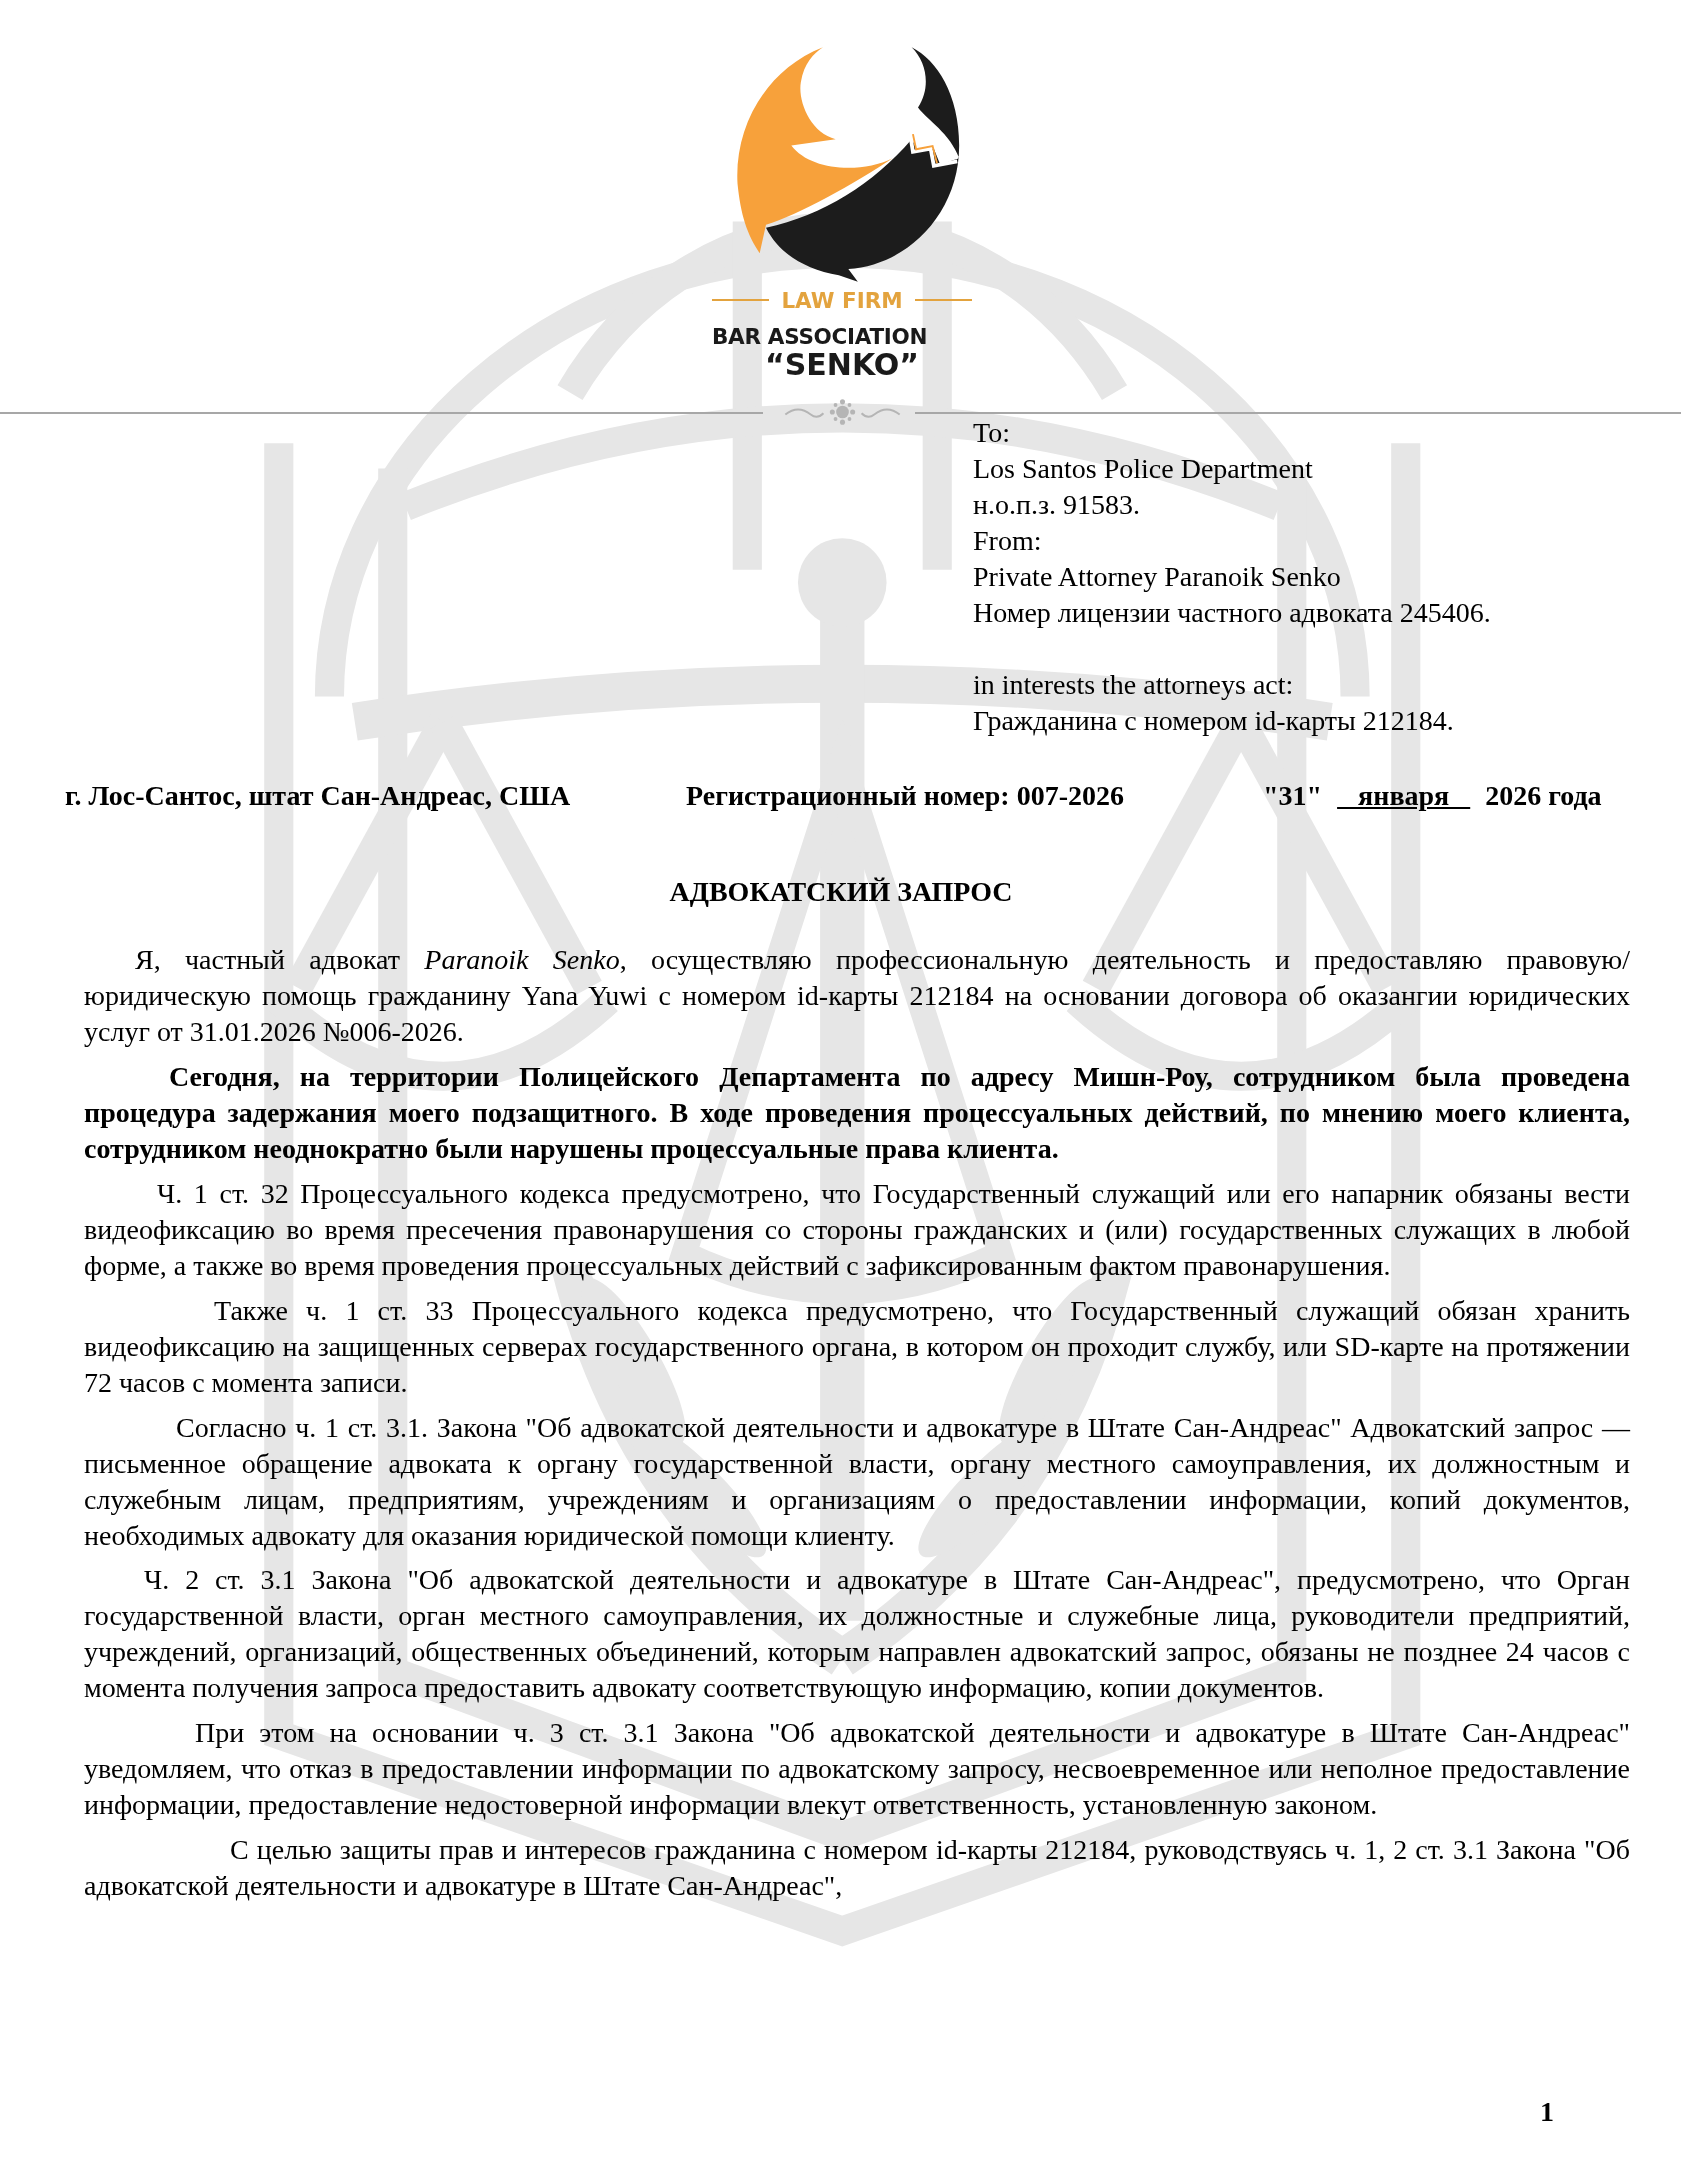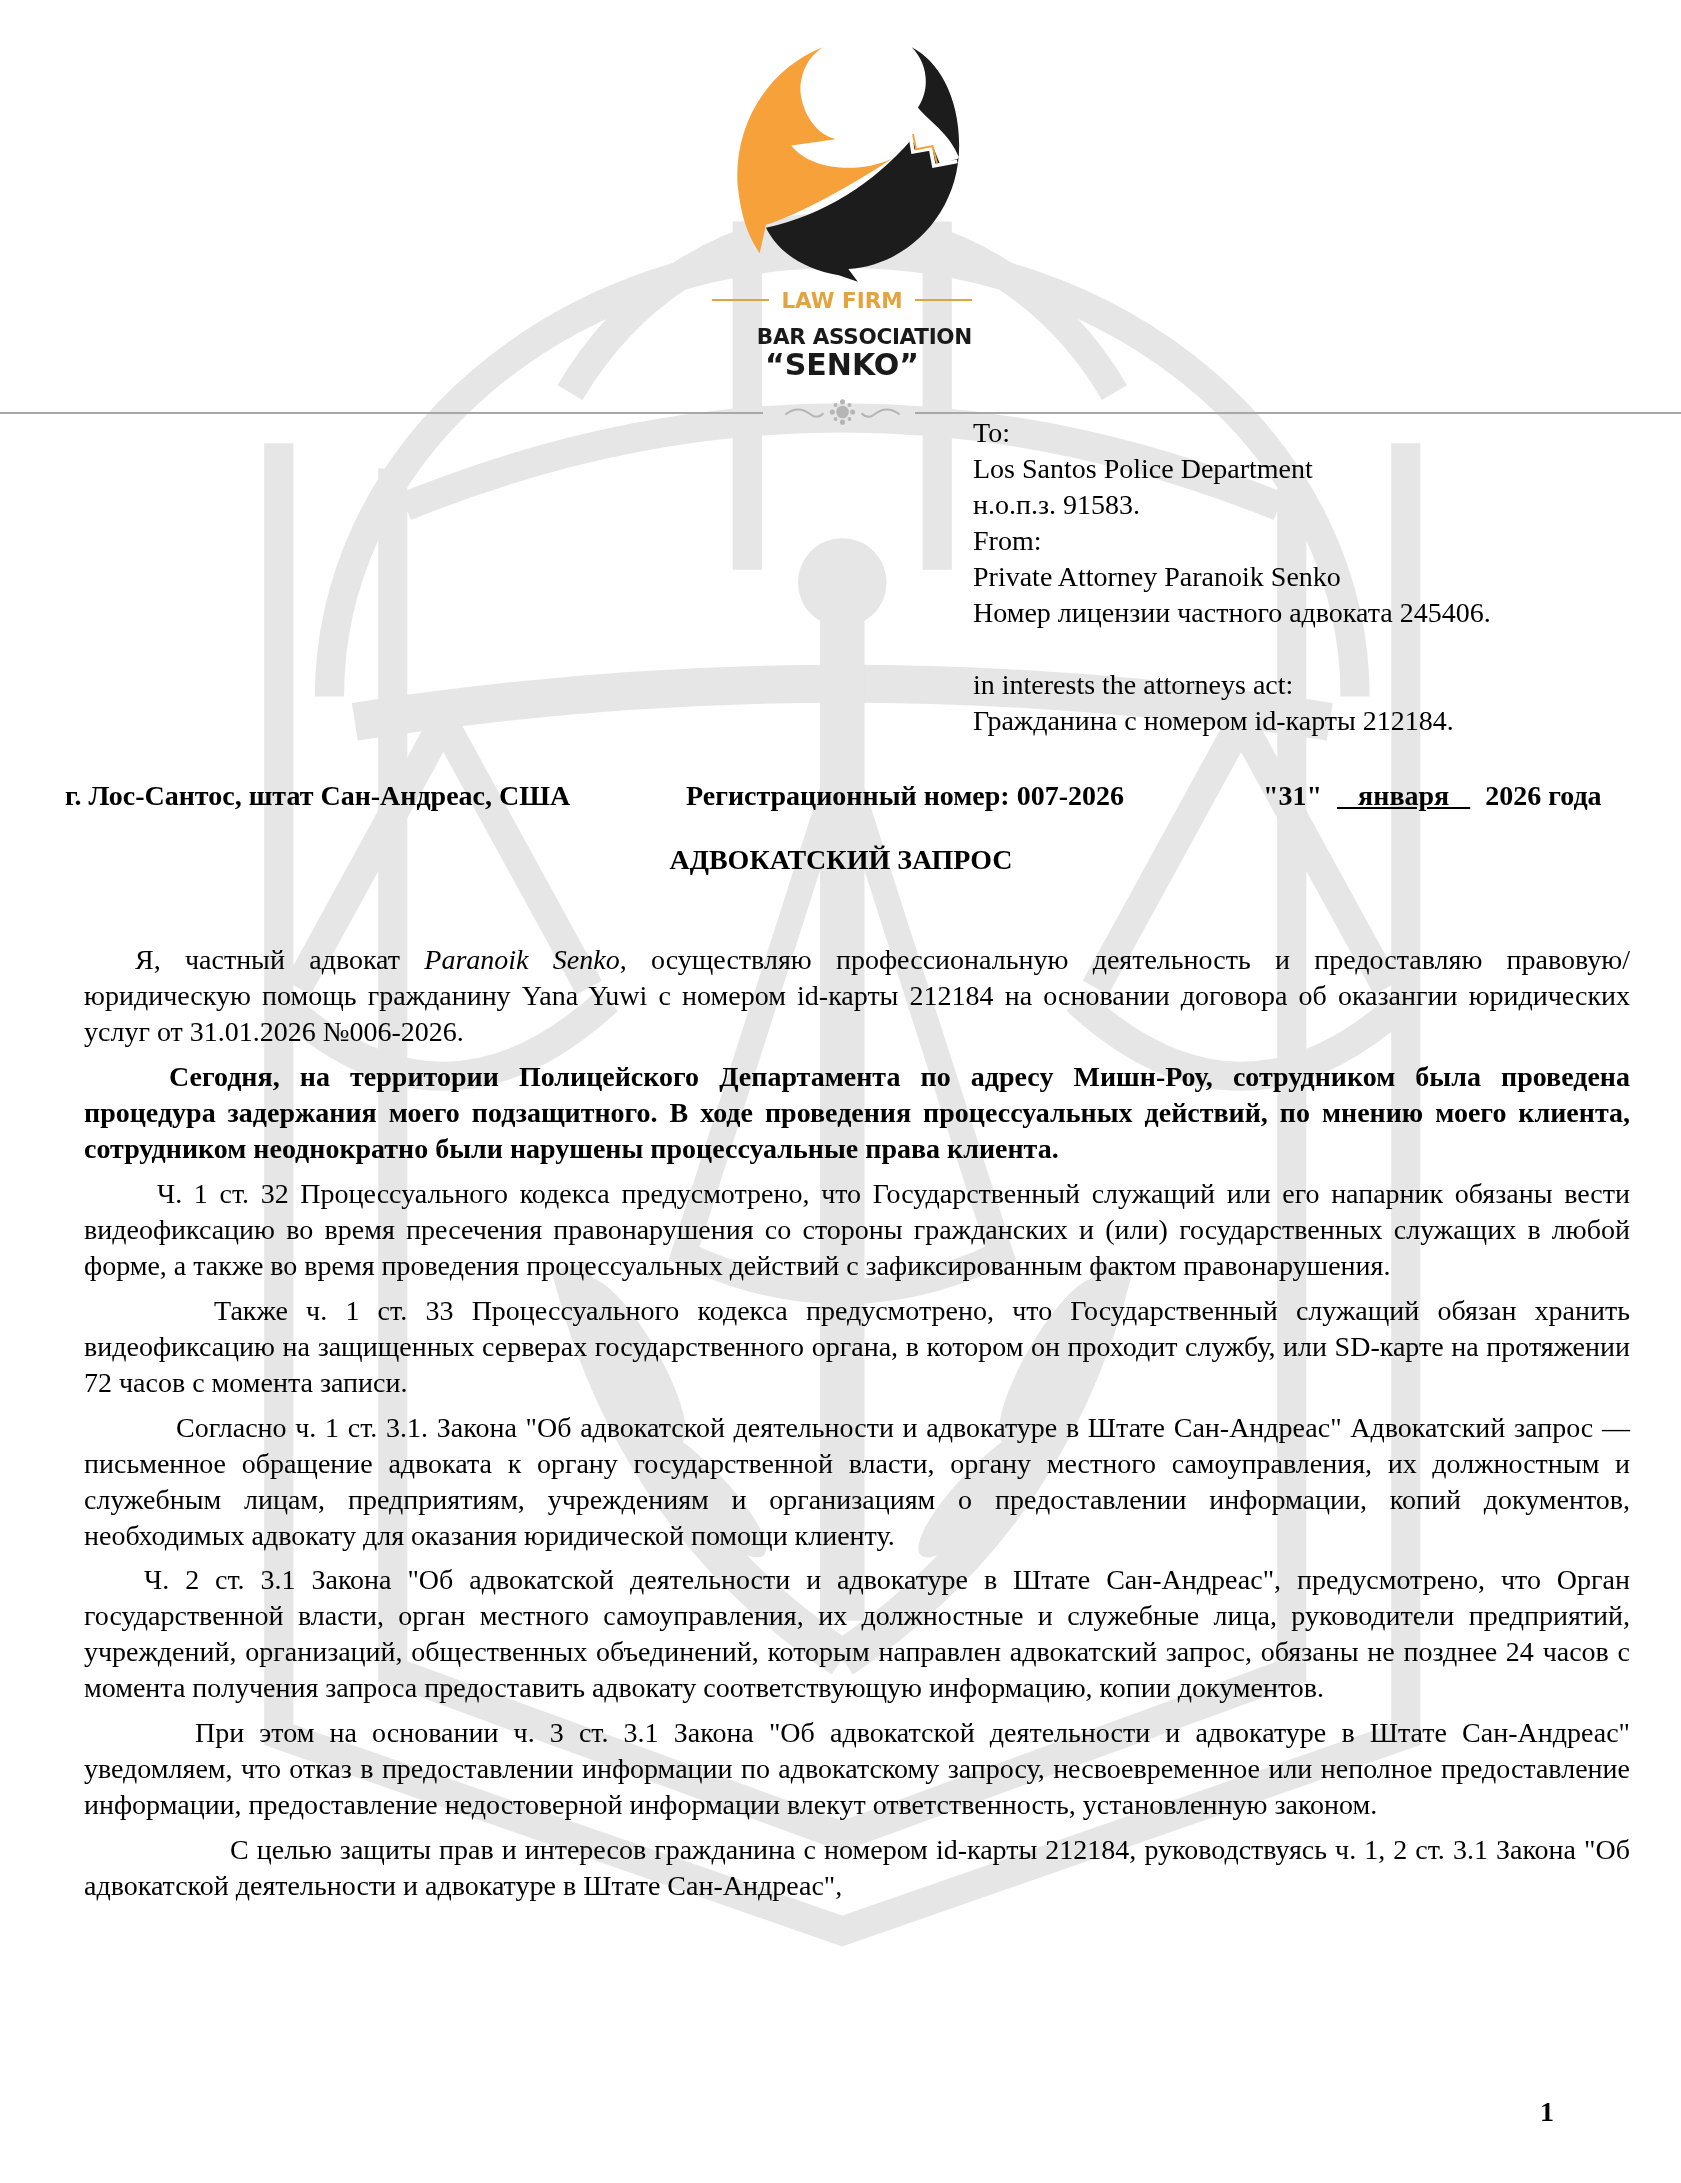--- a/index.html
+++ b/index.html
@@ -5,35 +5,35 @@
   html, body { margin:0; padding:0; background:#ffffff; }
   body { width:1682px; height:2183px; position:relative; overflow:hidden;
          font-family:"Liberation Serif","DejaVu Serif",serif; color:#000; }
   .watermark { position:absolute; left:0; top:0; width:1682px; height:2183px; z-index:0; }
   .logo { position:absolute; left:709px; top:25px; width:266px; height:329px; z-index:2; text-align:center; }
   .logo svg { display:block; margin:0 auto; }
   .firm-line { position:absolute; top:288px; left:712px; width:260px; height:19px; text-align:center;
                font-family:"DejaVu Sans",sans-serif; font-weight:bold; font-size:21.5px; color:#e3a33e; z-index:3; }
   .firm-line::before, .firm-line::after { content:""; position:absolute; top:10.8px; width:57px; height:2.5px; background:#e3a33e; }
   .firm-line::before { left:0; } .firm-line::after { right:0; }
-  .bar-assoc { position:absolute; top:324px; left:712px; width:260px; text-align:right;
+  .bar-assoc { position:absolute; top:324px; left:712px; width:260px; text-align:left;
                font-family:"DejaVu Sans",sans-serif; font-weight:bold; font-size:21.5px; color:#1a1a1a; z-index:3; letter-spacing:-0.3px;}
   .senko { position:absolute; top:347px; left:712px; width:260px; text-align:center;
            font-family:"DejaVu Sans",sans-serif; font-weight:bold; font-size:30px; color:#1a1a1a; z-index:3; }
   .header-rule { position:absolute; top:412px; height:1.9px; background:#a7a7a7; z-index:2; }
   .rule-left { left:0; width:763px; } .rule-right { left:915px; width:767px; }
   .ornament { position:absolute; top:398px; left:779px; width:127px; height:28px; z-index:3; }
   .addr { position:absolute; left:973px; top:415px; width:697px; z-index:3;
           font-size:28px; line-height:36px; }
   .addr div { white-space:nowrap; height:36px; }
   .place-line { position:absolute; top:780px; left:57px; width:1564px; z-index:3;
                 font-weight:bold; font-size:28px; white-space:nowrap; }
   .place-line span { position:absolute; top:0;margin-left:8px; }
   .date-month { text-decoration:underline; }
-  .doc-title { position:absolute; top:844px; left:0; width:1682px; text-align:center;
+  .doc-title { position:absolute; top:876px; left:0; width:1682px; text-align:center;
                font-weight:bold; font-size:28px; z-index:3; }
   .body-text { position:absolute; left:84px; top:942px; width:1546px; z-index:3;
                font-size:28px; line-height:36px; text-align:justify; }
   .body-text p { margin:0 0 8.9px 0; }
   .body-text .bold { font-weight:bold; }
   .page-number { position:absolute; top:2096px; left:1540px; font-weight:bold; font-size:28px; z-index:3; }
 </style>
 </head>
 <body>
 

